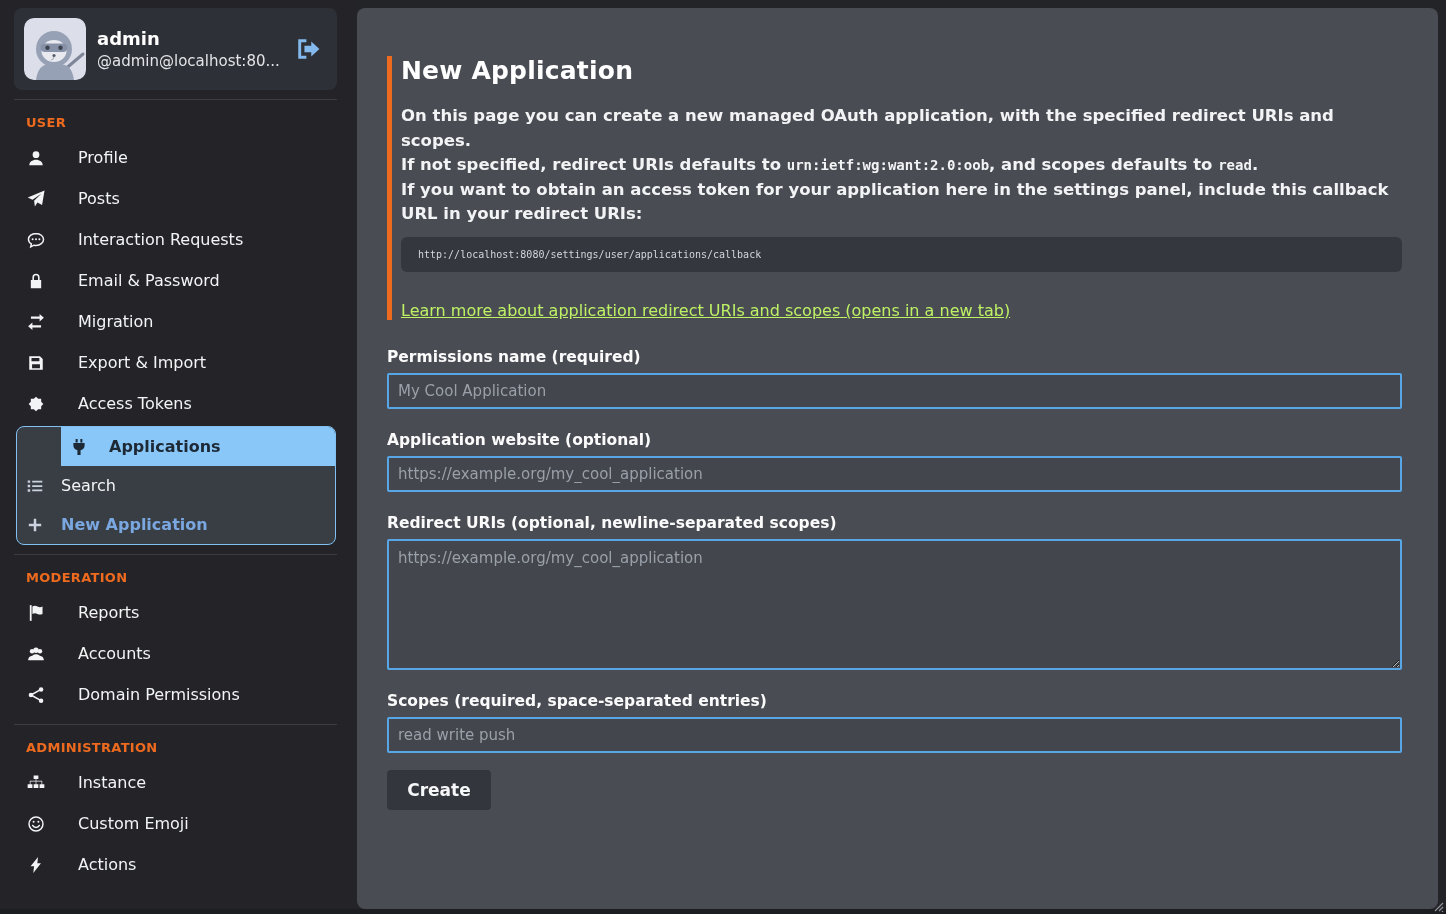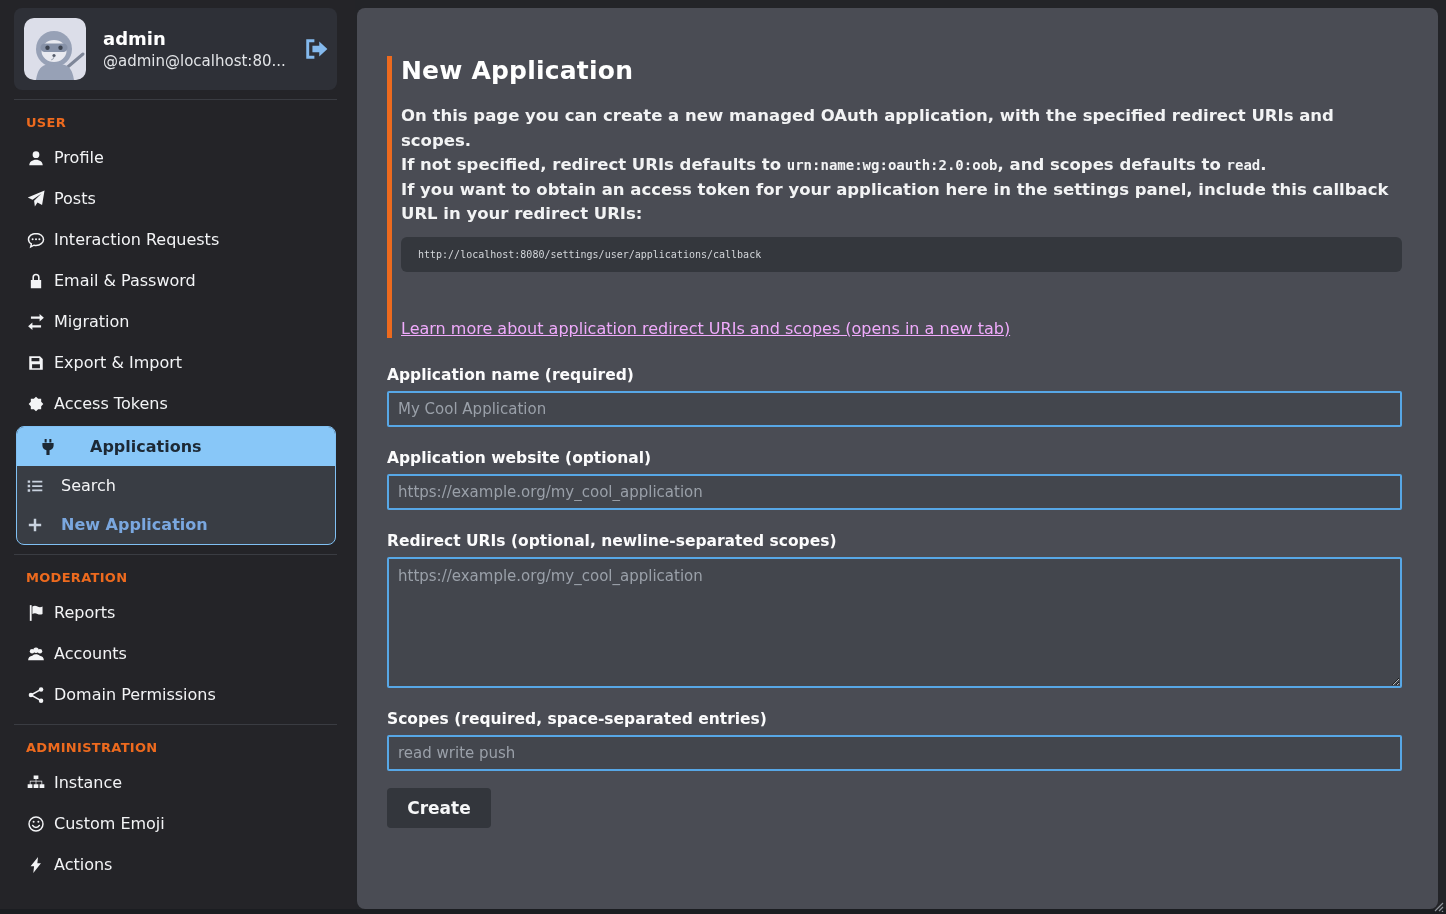--- a/index.html
+++ b/index.html
@@ -11,46 +11,46 @@
     color:#f3f4f6;
     display:flex;
   }
   
   .sidebar {
     width:355px; flex:none; padding:8px 0 0 14px;
     background:#242428;
   }
   .user-card {
     width:323px; height:82px; background:#2e3037; border-radius:8px;
-    display:flex; align-items:center; padding:10px; gap:17px;
+    display:flex; align-items:center; padding:10px; gap:11px;
   }
   .avatar { width:62px; height:62px; border-radius:8px; overflow:hidden; flex:none; }
   .user-name { font-size:18px; font-weight:bold; color:#ffffff; line-height:1.35; }
   .user-handle { font-size:15px; color:#e2e4e7; line-height:1.35; }
   .logout { margin-left:auto; margin-right:6px; color:#84b9ed; width:26px; height:26px; cursor:pointer; }
   .logout svg { width:26px; height:26px; }
   .divider { width:323px; border:none; border-top:1px solid #3a3c42; margin:9px 0 0 0; }
   .section-label {
     color:#ed6a1e; font-weight:bold; font-size:13px; letter-spacing:.3px;
     margin:15px 0 7px 12px;
   }
   .nav-item {
-    width:323px; display:flex; align-items:center; gap:8px;
+    width:323px; display:flex; align-items:center; gap:32px;
     padding:11px 12px; font-size:16px; color:#f3f4f6; cursor:pointer;
     border-radius:8px;
   }
   .icon { width:20px; height:18px; flex:none; display:flex; align-items:center; justify-content:center; }
   .icon svg { width:18px; height:18px; }
   .app-group {
     width:320px; margin:2px 0 9px 2px; border:1px solid #80c0f3; border-radius:8px;
     background:#393d44; overflow:hidden;
   }
   .app-head {
     background:#88c7f8; color:#1d2935; font-weight:bold;
-    display:flex; align-items:center; gap:32px; padding:10px 21px; font-size:16px; cursor:pointer;
+    display:flex; align-items:center; gap:20px; padding:10px 8px; font-size:16px; cursor:pointer;margin-left:44px;
   }
   .submenu-item {
     display:flex; align-items:center; gap:16px; padding:10px 12px 10px 8px;
     font-size:16px; color:#f3f4f6; cursor:pointer;
   }
   .submenu-item .icon { color:#c9d2de; }
   .submenu-item.current { color:#7aa7df; font-weight:bold; }
   
   .main-panel {
     flex:1; margin:8px 8px 5px 2px; border-radius:8px;
@@ -58,21 +58,21 @@
   }
   .intro { border-left:5px solid #ed6a1e; padding-left:9px; }
   h1 { margin:0 0 19px 0; font-size:25px; color:#ffffff; letter-spacing:.2px; }
   .intro p { margin:0; font-size:16.5px; line-height:24.5px; color:#f2f3f4;font-weight:bold; }
   code.inline { font-family:"DejaVu Sans Mono","Liberation Mono",monospace; font-size:14px; color:#f2f3f4; }
   .code-block {
     margin-top:10px; background:#34373d; border-radius:6px; padding:12px 17px;
     font-family:"DejaVu Sans Mono","Liberation Mono",monospace; font-size:10px; color:#d3d6da;
     white-space:nowrap; overflow:hidden;
   }
-  .learn-link { display:inline-block; margin-top:47px; color:#f0abfc; font-size:16px; text-decoration:underline; cursor:pointer; }
+  .learn-link { display:inline-block; margin-top:29px; color:#bef264; font-size:16px; text-decoration:underline; cursor:pointer; }
   .form { margin-top:28px; }
   .field { margin-top:22px; }
   .field:first-child { margin-top:0; }
   .field label { display:block; font-size:15.5px; font-weight:bold; color:#fbfbfc; margin-bottom:7px; }
   .text-input {
     display:block; width:100%; height:36px;
     background:#43464d; border:2px solid #57a7e6; border-radius:2px;
     color:#bef264; padding:0 9px; font-size:15px; font-family:inherit;
   }
   textarea.text-input { height:131px; padding:7px 9px; resize:vertical; line-height:1.45; }
@@ -286,30 +286,30 @@
     <span>Actions</span>
   </div>
 
 </nav>
 
 <main class="main-panel">
 
   <div class="intro">
     <h1>New Application</h1>
     <p>On this page you can create a new managed OAuth application, with the specified redirect URIs and scopes.</p>
-    <p><span>If not specified, redirect URIs defaults to </span><code class="inline">urn:name:wg:oauth:2.0:oob</code><span>, and scopes defaults to </span><code class="inline">read</code><span>.</span></p>
+    <p><span>If not specified, redirect URIs defaults to </span><code class="inline">urn:ietf:wg:want:2.0:oob</code><span>, and scopes defaults to </span><code class="inline">read</code><span>.</span></p>
     <p>If you want to obtain an access token for your application here in the settings panel, include this callback URL in your redirect URIs:</p>
     <div class="code-block">http://localhost:8080/settings/user/applications/callback</div>
     <a class="learn-link" href="#">Learn more about application redirect URIs and scopes (opens in a new tab)</a>
   </div>
 
   <form class="form">
 
     <div class="field">
-      <label>Application name (required)</label>
+      <label>Permissions name (required)</label>
       <input class="text-input" type="text" placeholder="My Cool Application" style="">
     </div>
 
     <div class="field">
       <label>Application website (optional)</label>
       <input class="text-input" type="text" placeholder="https://example.org/my_cool_application" style="">
     </div>
 
     <div class="field">
       <label>Redirect URIs (optional, newline-separated scopes)</label>

